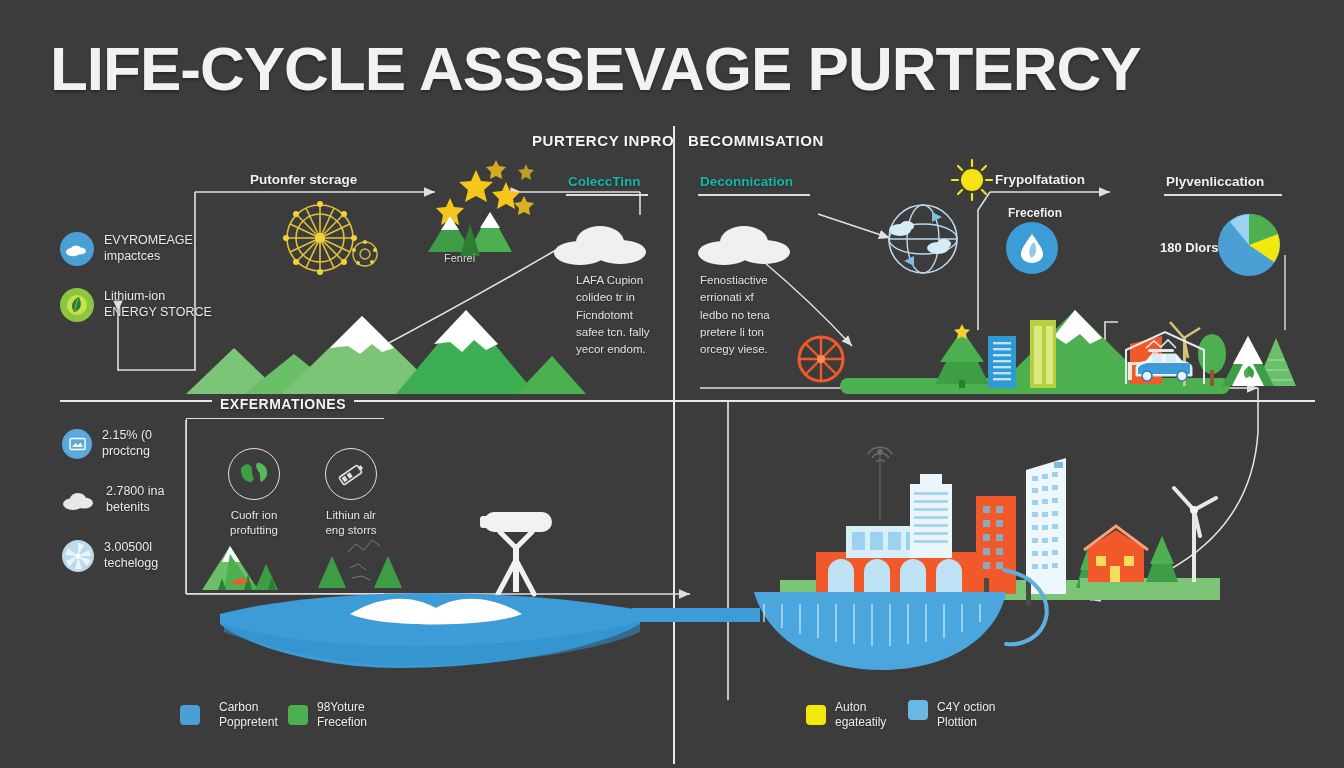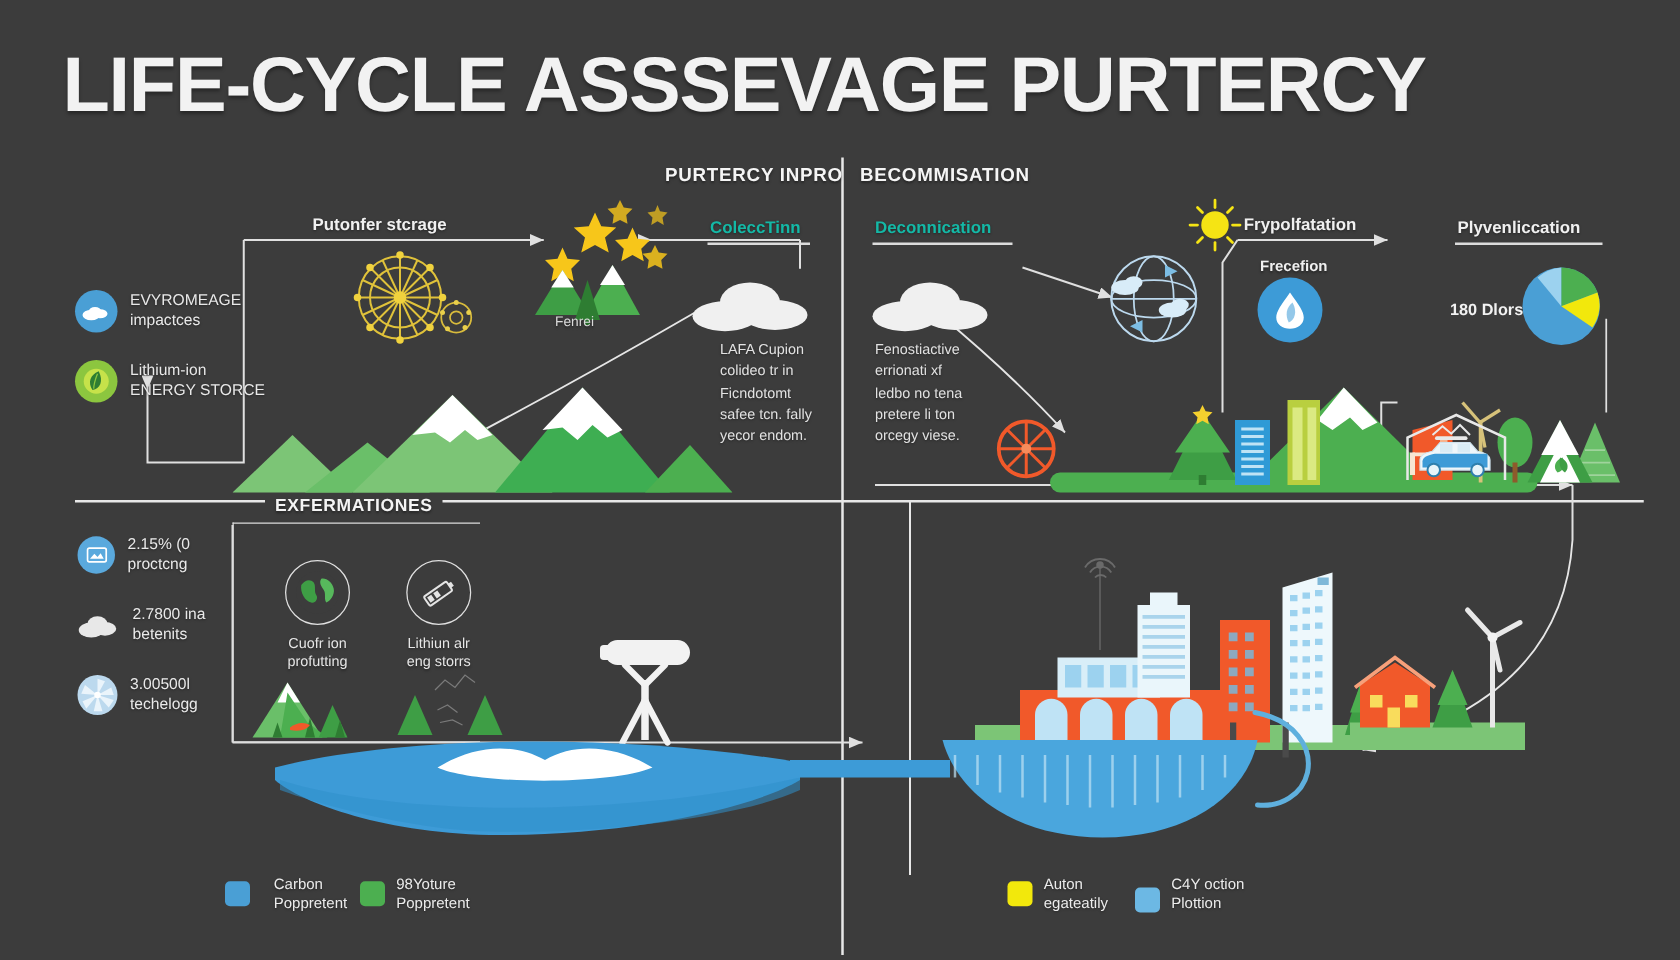--- a/index.html
+++ b/index.html
@@ -703,27 +703,27 @@
   </div>
 
   <div class="abs" style="left:180px; top:700px; display:flex; align-items:center; gap:19px;">
     <div class="legend-swatch" style="width:20px;height:20px;background:#4a9fd5;"></div>
     <div class="legend-text">Carbon
 Poppretent</div>
   </div>
   <div class="abs" style="left:288px; top:700px; display:flex; align-items:center; gap:9px;">
     <div class="legend-swatch" style="width:20px;height:20px;background:#4caf50;"></div>
     <div class="legend-text">98Yoture
-Poppretent</div>
+Frecefion</div>
   </div>
 
   <div class="abs" style="left:806px; top:700px; display:flex; align-items:center; gap:9px;">
     <div class="legend-swatch" style="width:20px;height:20px;background:#f2e80c;"></div>
     <div class="legend-text">Auton
 egateatily</div>
   </div>
-  <div class="abs" style="left:908px; top:700px; display:flex; align-items:flex-end; gap:9px;">
+  <div class="abs" style="left:908px; top:700px; display:flex; align-items:flex-start; gap:9px;">
     <div class="legend-swatch" style="width:20px;height:20px;background:#6cb8e4;"></div>
     <div class="legend-text">C4Y oction
 Plottion</div>
   </div>
 
 </div>
 
 </body></html>

